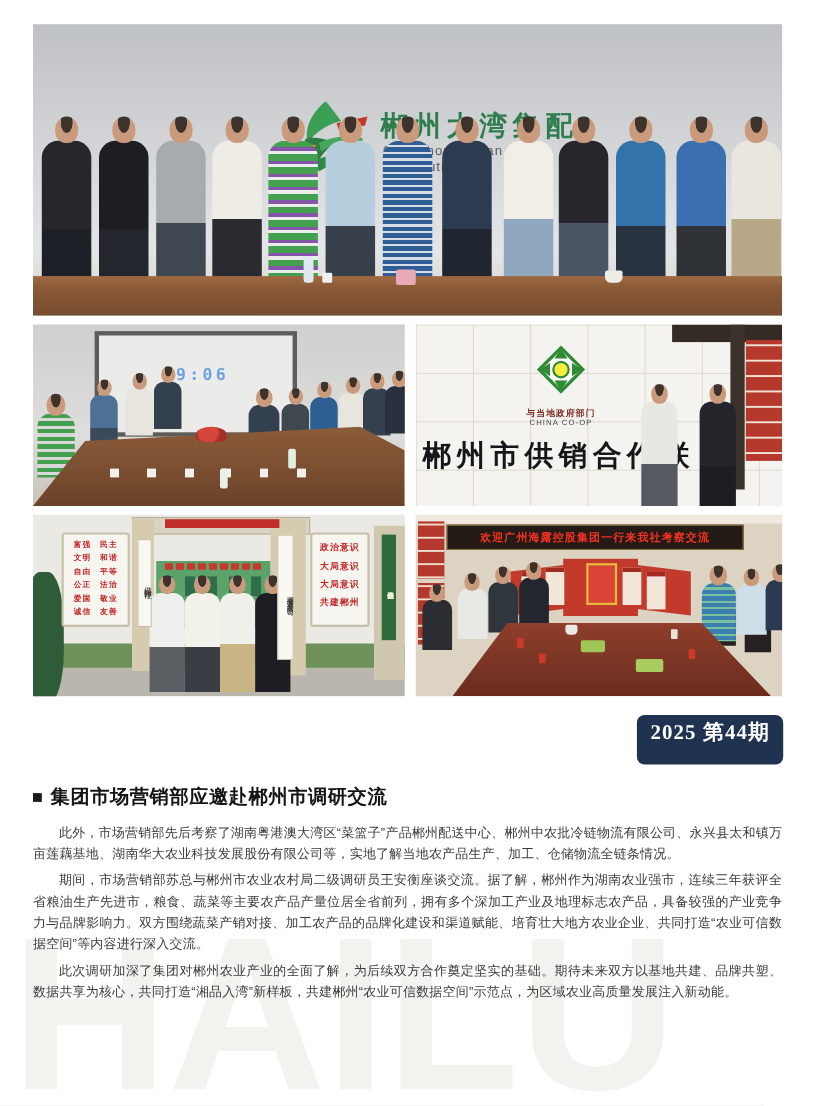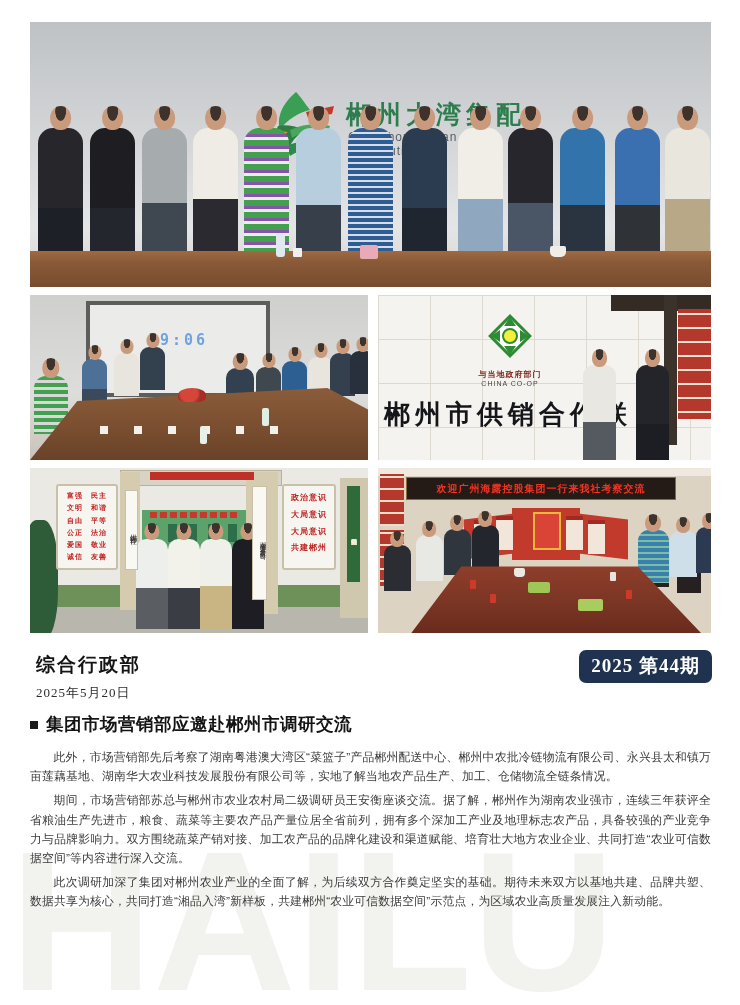--- a/index.html
+++ b/index.html
@@ -99,21 +99,21 @@
   .p5-tissue{position:absolute;background:#9fc657;border-radius:2px;z-index:6;}
   .p5-cup{position:absolute;width:6px;height:9px;background:#cc3b2a;border-radius:1px;z-index:6;}
   .p5-pot{position:absolute;left:136px;bottom:56px;width:11px;height:9px;background:#ece8e2;border-radius:2px 2px 4px 4px;z-index:6;}
   .p5-chair{position:absolute;width:24px;height:32px;background:#262120;border-radius:4px 4px 0 0;z-index:1;}
   
   .dept{position:absolute;left:36px;top:652px;z-index:2;}
   .dept-name{font-family:"Liberation Serif","DejaVu Serif",serif;font-size:19px;font-weight:700;color:#141414;letter-spacing:2px;}
   .dept-date{font-family:"Liberation Serif","DejaVu Serif",serif;font-size:13px;color:#2c2c2c;margin-top:6px;letter-spacing:1px;}
   .issue-badge{position:absolute;right:28px;top:650px;background:#1f3350;color:#ffffff;border-radius:7px;
         font-family:"Liberation Serif","DejaVu Serif",serif;font-size:19px;font-weight:700;
-        padding:3px 12px 4px 12px;letter-spacing:1px;z-index:2;}
+        padding:3px 12px 16px 12px;letter-spacing:1px;z-index:2;}
   .article{position:absolute;left:30px;right:29px;top:712px;z-index:2;}
   .article-title{display:flex;align-items:center;gap:8px;margin-bottom:12px;}
   .title-bullet{width:8px;height:8px;background:#1a1a1a;flex:0 0 auto;margin-top:2px;}
   .title-text{font-size:17.5px;font-weight:700;color:#141414;letter-spacing:0.5px;}
   .article p{margin:5px 0 5px 0;font-size:11.8px;line-height:19.2px;color:#3b3b3b;
         text-align:justify;text-indent:2em;letter-spacing:0.2px;}
 </style>
 </head>
 <body>
 
@@ -270,24 +270,20 @@
     <div class="p5-table"></div>
     <div class="p5-tissue" style="left:150px;bottom:40px;width:22px;height:11px;"></div>
     <div class="p5-tissue" style="left:200px;bottom:22px;width:25px;height:12px;background:#a8cc5e;"></div>
     <div class="p5-cup" style="left:112px;bottom:30px;"></div>
     <div class="p5-cup" style="left:248px;bottom:34px;"></div>
     <div class="p5-cup" style="left:92px;bottom:44px;"></div>
     <div class="p5-cup" style="left:232px;bottom:52px;background:#e8e4dc;"></div>
     <div class="p5-pot"></div>
   </div>
 
-  <div class="dept">
-    <div class="dept-name">综合行政部</div>
-    <div class="dept-date">2025年5月20日</div>
-  </div>
   <div class="issue-badge">2025 第44期</div>
 
   <div class="article">
     <div class="article-title">
       <span class="title-bullet"></span>
       <span class="title-text">集团市场营销部应邀赴郴州市调研交流</span>
     </div>
     <p>此外，市场营销部先后考察了湖南粤港澳大湾区“菜篮子”产品郴州配送中心、郴州中农批冷链物流有限公司、永兴县太和镇万亩莲藕基地、湖南华大农业科技发展股份有限公司等，实地了解当地农产品生产、加工、仓储物流全链条情况。</p>
     <p>期间，市场营销部苏总与郴州市农业农村局二级调研员王安衡座谈交流。据了解，郴州作为湖南农业强市，连续三年获评全省粮油生产先进市，粮食、蔬菜等主要农产品产量位居全省前列，拥有多个深加工产业及地理标志农产品，具备较强的产业竞争力与品牌影响力。双方围绕蔬菜产销对接、加工农产品的品牌化建设和渠道赋能、培育壮大地方农业企业、共同打造“农业可信数据空间”等内容进行深入交流。</p>
     <p>此次调研加深了集团对郴州农业产业的全面了解，为后续双方合作奠定坚实的基础。期待未来双方以基地共建、品牌共塑、数据共享为核心，共同打造“湘品入湾”新样板，共建郴州“农业可信数据空间”示范点，为区域农业高质量发展注入新动能。</p>

